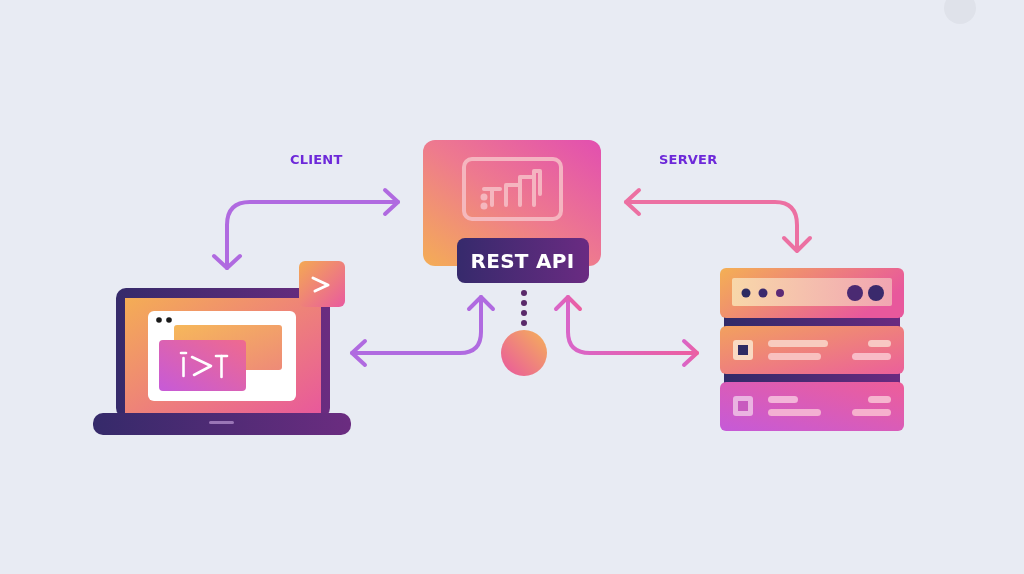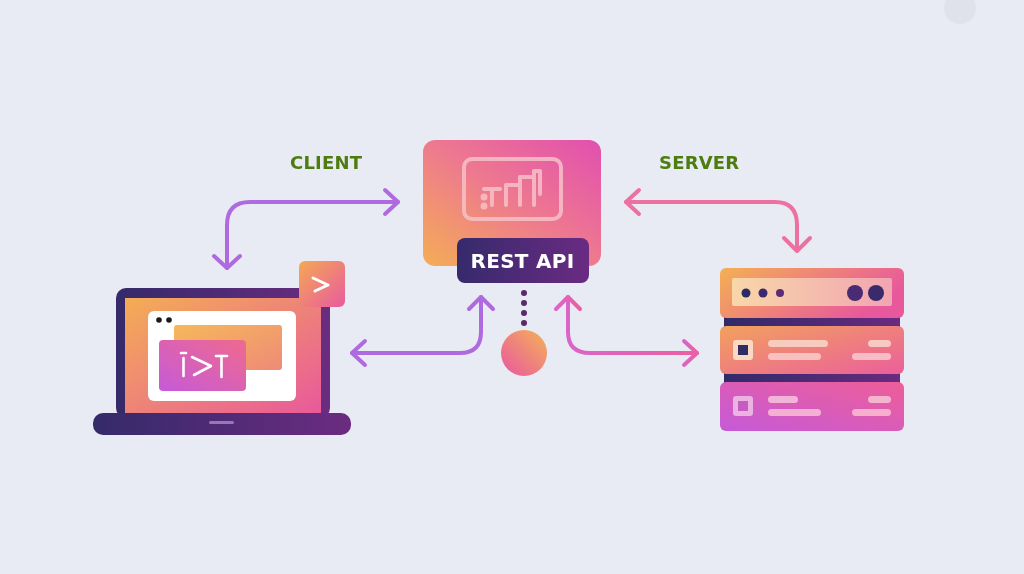--- a/index.html
+++ b/index.html
@@ -1,18 +1,18 @@
 <!DOCTYPE html>
 <html><head>
 <meta charset="utf-8">
 <style>
   html, body { margin:0; padding:0; }
   body { width:1024px; height:574px; background:#e8ebf3; position:relative; overflow:hidden; font-family:"DejaVu Sans", sans-serif; }
   .abs { position:absolute; }
-  .label { font-weight:bold; font-size:18px; color:#4d7c0f; letter-spacing:0.2px; }
+  .label { font-weight:bold; font-size:13px; color:#6d28d9; letter-spacing:0.2px; }
   svg { position:absolute; left:0; top:0; }
 </style>
 </head>
 <body>
 
 <svg width="1024" height="574" viewBox="0 0 1024 574">
   <defs>
     <linearGradient id="gApi" x1="0" y1="1" x2="1" y2="0">
       <stop offset="0" stop-color="#f4ad55"></stop>
       <stop offset="0.5" stop-color="#ee7a8e"></stop>

